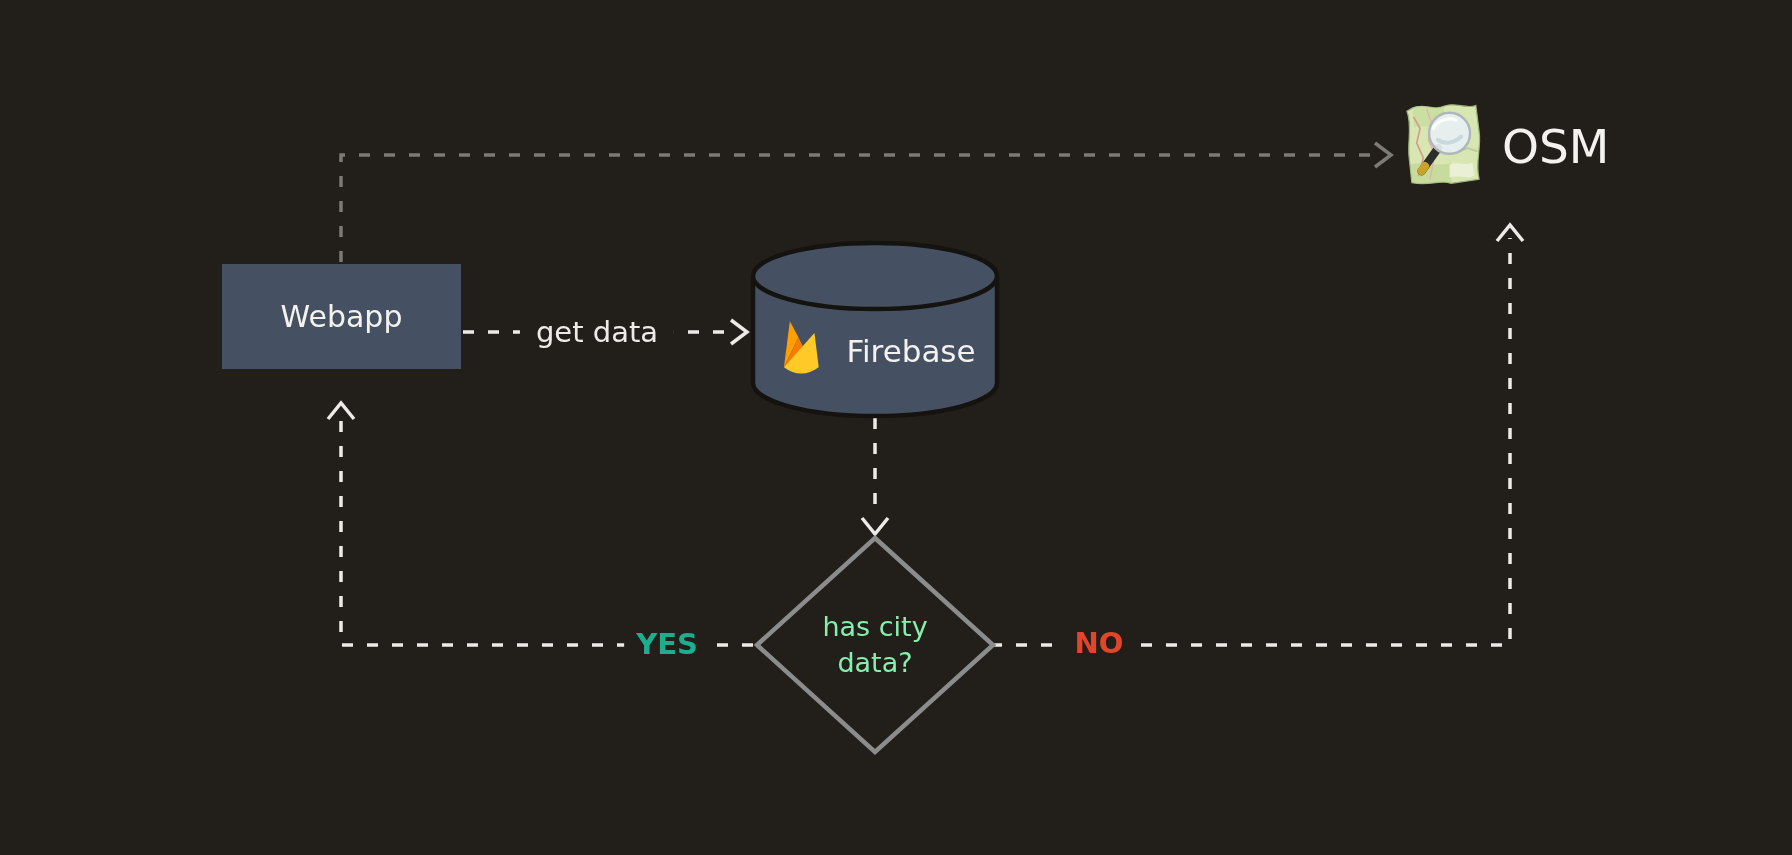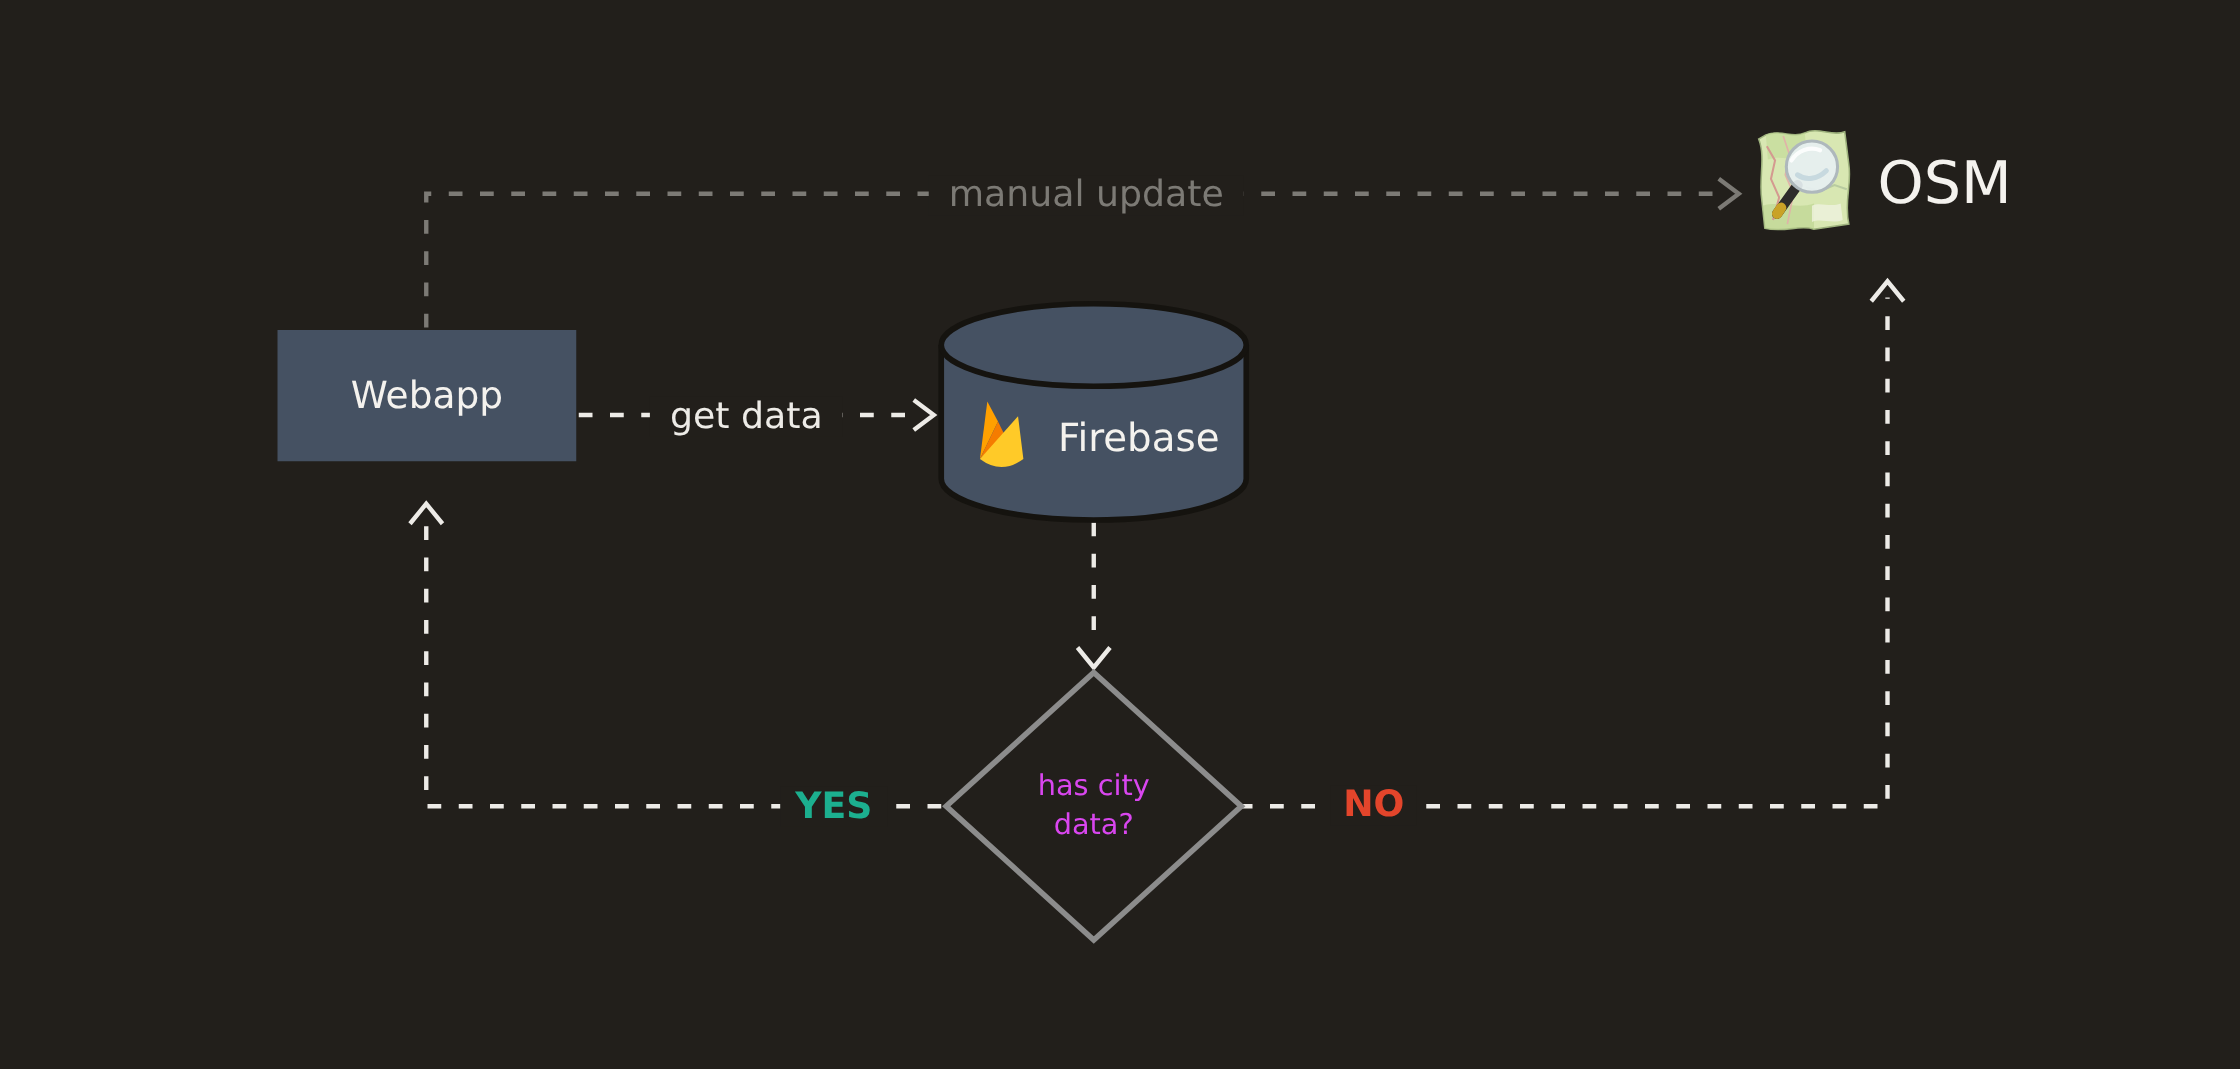--- a/index.html
+++ b/index.html
@@ -41,21 +41,21 @@
     display:flex;align-items:center;justify-content:center;gap:20px;
   }
   .firebase-content .fb-label{color:#F4F2EE;font-size:31px;}
   .node-osm{
     position:absolute;left:1402px;top:100px;height:92px;
     display:flex;align-items:center;gap:18px;
   }
   .node-osm .osm-label{color:#F4F2EE;font-size:47px;}
   .decision-label{
     position:absolute;left:875px;top:645px;transform:translate(-50%,-50%);
-    width:150px;text-align:center;color:#d946ef;font-size:23px;line-height:1.35;
+    width:150px;text-align:center;color:#86efac;font-size:27px;line-height:1.35;
   }
 </style>
 </head>
 <body>
 
 <div class="canvas">
 
   <svg class="edges-layer" width="1792" height="855" viewBox="0 0 1792 855">
 
     <g>
@@ -124,18 +124,17 @@
         <circle cx="58" cy="40" r="25" fill="#E7F0F2" fill-opacity="0.92" stroke="#AEB8BC" stroke-width="3"></circle>
         <path d="M38,34 C44,24 56,20 66,24" fill="none" stroke="#FFFFFF" stroke-width="4" stroke-linecap="round" opacity="0.85"></path>
         <path d="M44,48 C52,54 64,52 72,44" fill="none" stroke="#BFD3DB" stroke-width="5" stroke-linecap="round" opacity="0.8"></path>
       </svg>
     </span>
     <span class="osm-label">OSM</span>
   </div>
 
   <div class="decision-label">has city data?</div>
 
-  <div class="edge-label lbl-manual">manual update</div>
   <div class="edge-label lbl-getdata">get data</div>
   <div class="edge-label lbl-yes">YES</div>
   <div class="edge-label lbl-no">NO</div>
 
 </div>
 
 </body></html>

